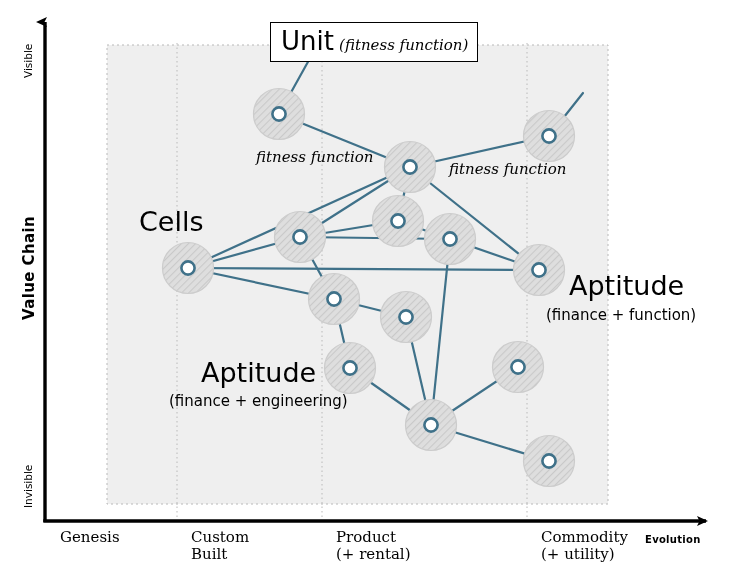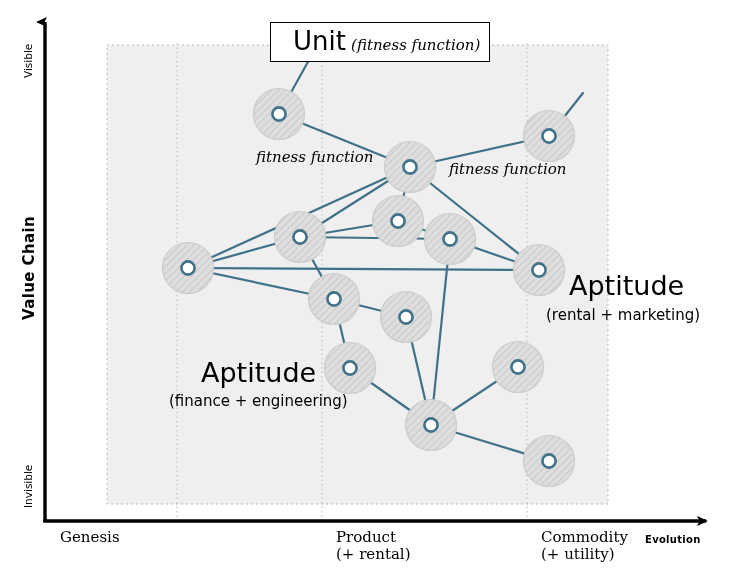--- a/index.html
+++ b/index.html
@@ -26,21 +26,21 @@
   .axis-label-horiz{font-weight:bold;font-size:10px;letter-spacing:.3px;}
   .tick-label{font-size:15px;line-height:17px;font-family:"DejaVu Serif",serif;margin-left:7px;}
   .tick-label b{font-weight:normal;display:block;}
 
   .node-title{font-size:27px;font-weight:normal;letter-spacing:0px;}
   .node-sub{font-size:15px;}
   .edge-label{font-style:italic;font-size:15px;font-family:"DejaVu Serif",serif;}
 
   #unit-box{
     position:absolute;border:1px solid #000;background:#fff;
-    padding:3px 9px 5px 22px;
+    padding:3px 9px 5px 10px;
   }
   #unit-box .big{font-size:26px;vertical-align:baseline;}
   #unit-box .small{font-size:15px;font-style:italic;font-family:"DejaVu Serif",serif;}
 </style>
 </head>
 <body>
 
 <div id="stage">
 
   <svg id="canvas" viewBox="0 0 744 569" xmlns="http://www.w3.org/2000/svg">
@@ -158,37 +158,42 @@
   <div class="txt axis-end-vert" style="left:22px;top:78px;">Visible</div>
   <div class="txt axis-label-vert" style="left:20px;top:320px;">Value Chain</div>
   <div class="txt axis-end-vert" style="left:22px;top:508px;">Invisible</div>
 
   <div class="txt axis-label-horiz" style="left:645px;top:534px;">Evolution</div>
 
   <div class="txt tick-label" style="left:53px;top:529px;">
     <span>Genesis</span>
     <b></b>
   </div>
+  <div class="txt tick-label" style="left:184px;top:529px;">
+    <span>Custom</span>
+    <b>Built</b>
+  </div>
   <div class="txt tick-label" style="left:534px;top:529px;">
     <span>Commodity</span>
     <b>(+ utility)</b>
   </div>
   <div class="txt tick-label" style="left:329px;top:529px;">
     <span>Product</span>
     <b>(+ rental)</b>
   </div>
 
   <div id="unit-box" style="left:270px;top:22px;">
     <span class="big">Unit</span>
     <span class="small">(fitness function)</span>
   </div>
 
   <div class="txt edge-label" style="left:256px;top:148px;">fitness function</div>
   <div class="txt edge-label" style="left:449px;top:160px;">fitness function</div>
 
+  <div class="txt node-title" style="left:139px;top:206px;">Cells</div>
 
   <div class="txt node-title" style="left:201px;top:357px;">Aptitude</div>
   <div class="txt node-sub" style="left:169px;top:392px;text-align:center;">(finance + engineering)</div>
 
   <div class="txt node-title" style="left:569px;top:270px;">Aptitude</div>
-  <div class="txt node-sub" style="left:546px;top:306px;">(rental + marketing)</div>
+  <div class="txt node-sub" style="left:546px;top:306px;">(finance + function)</div>
 
 </div>
 
 </body></html>

